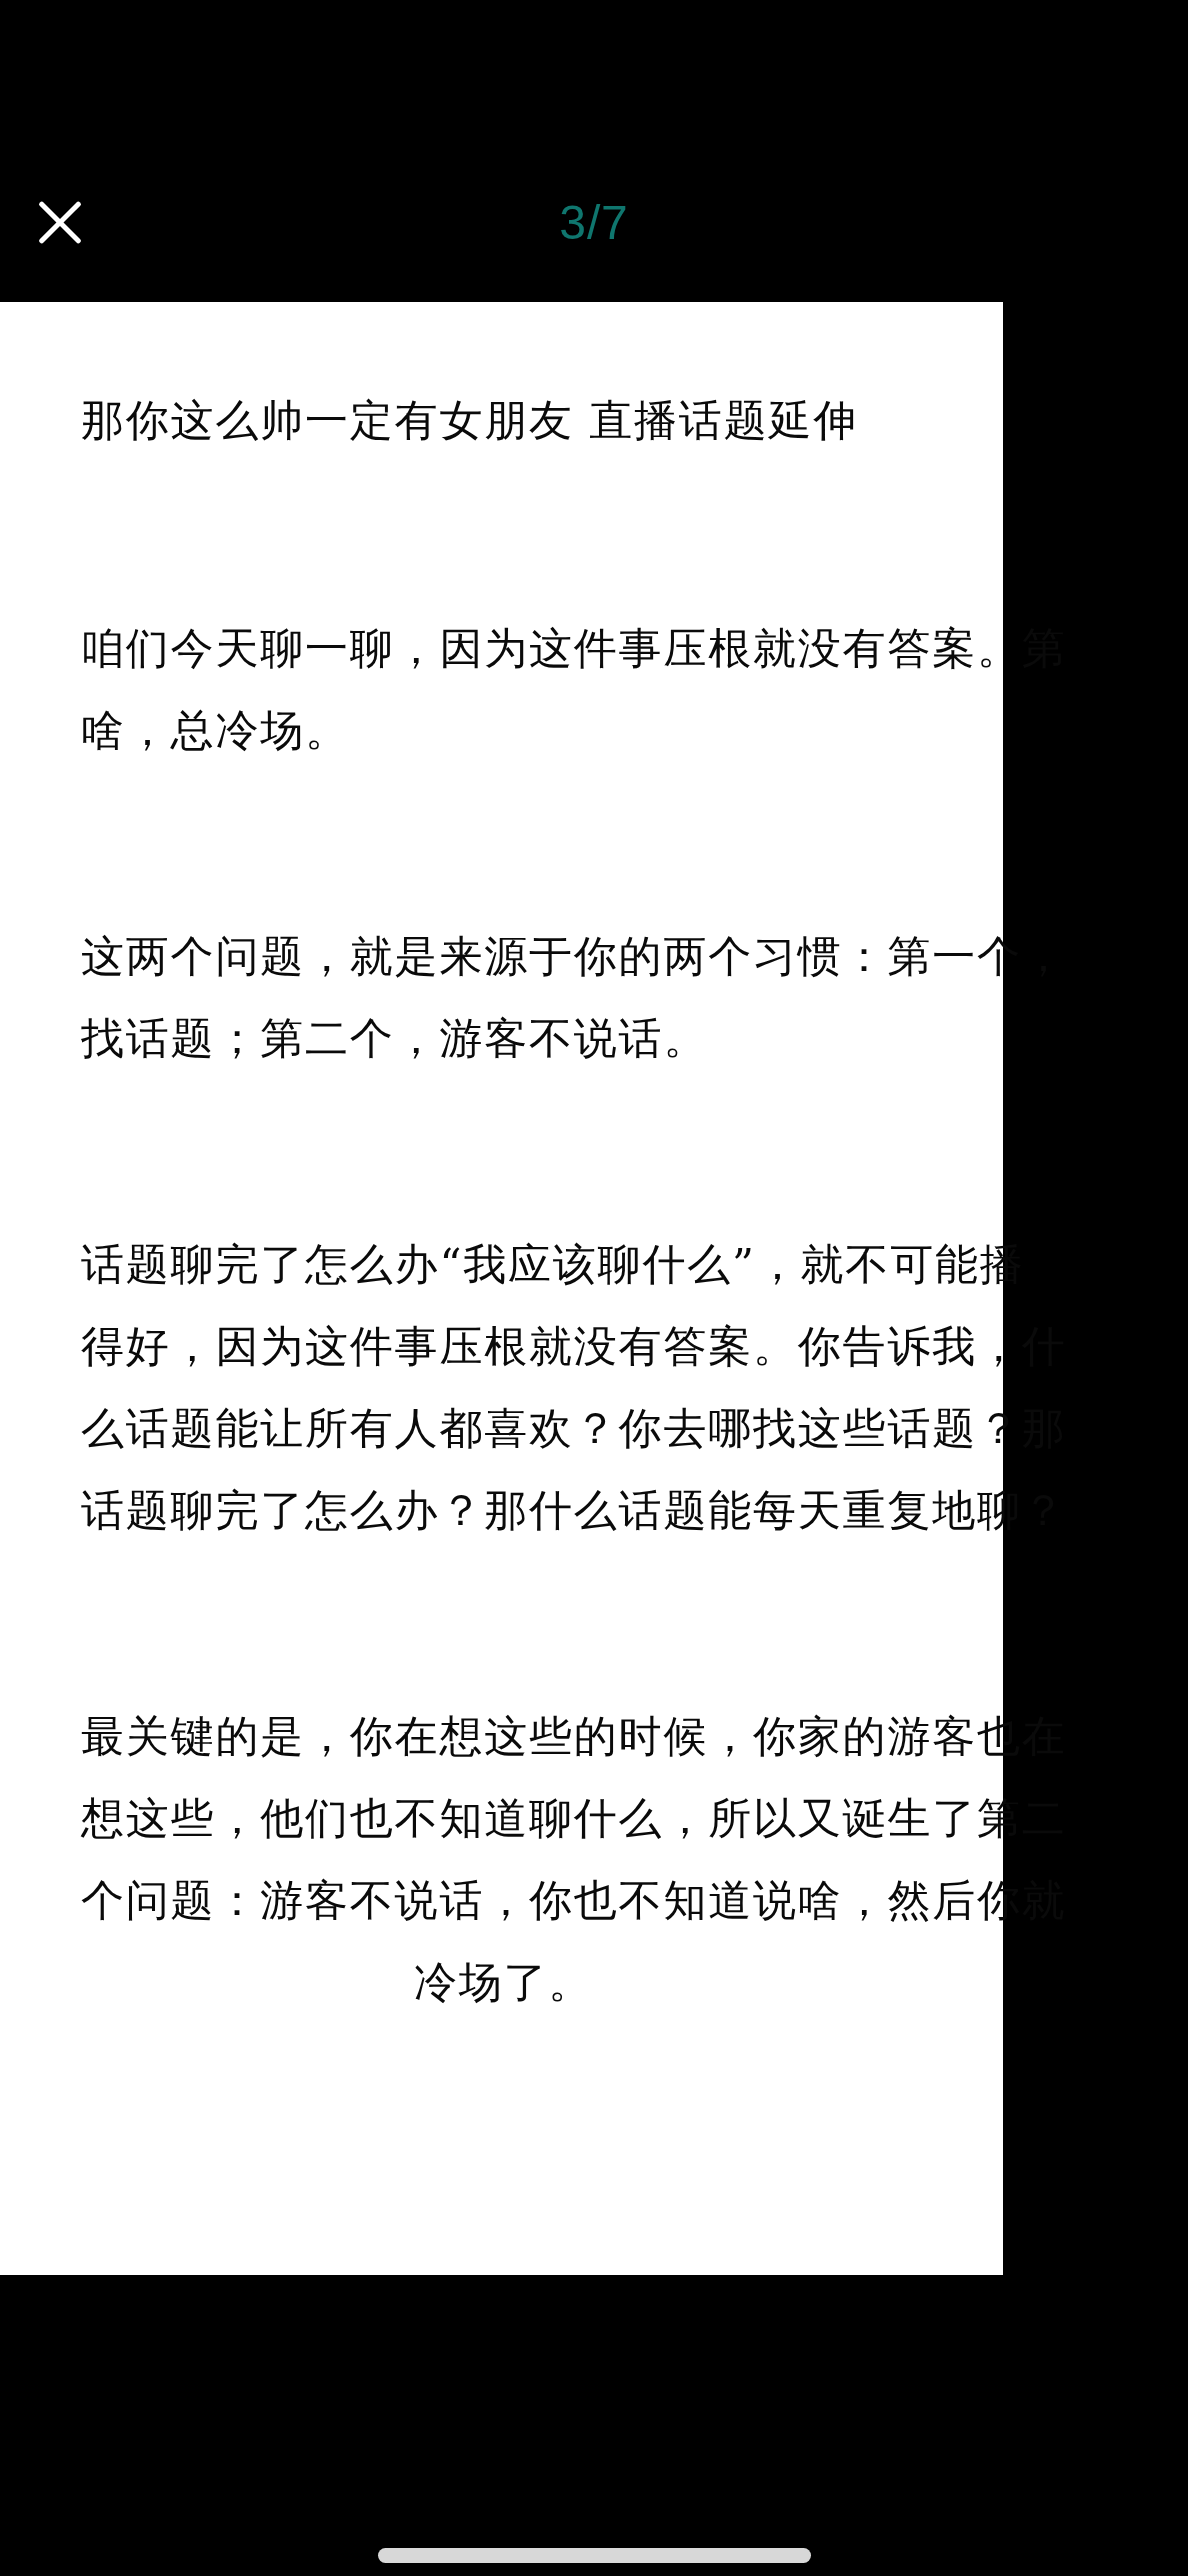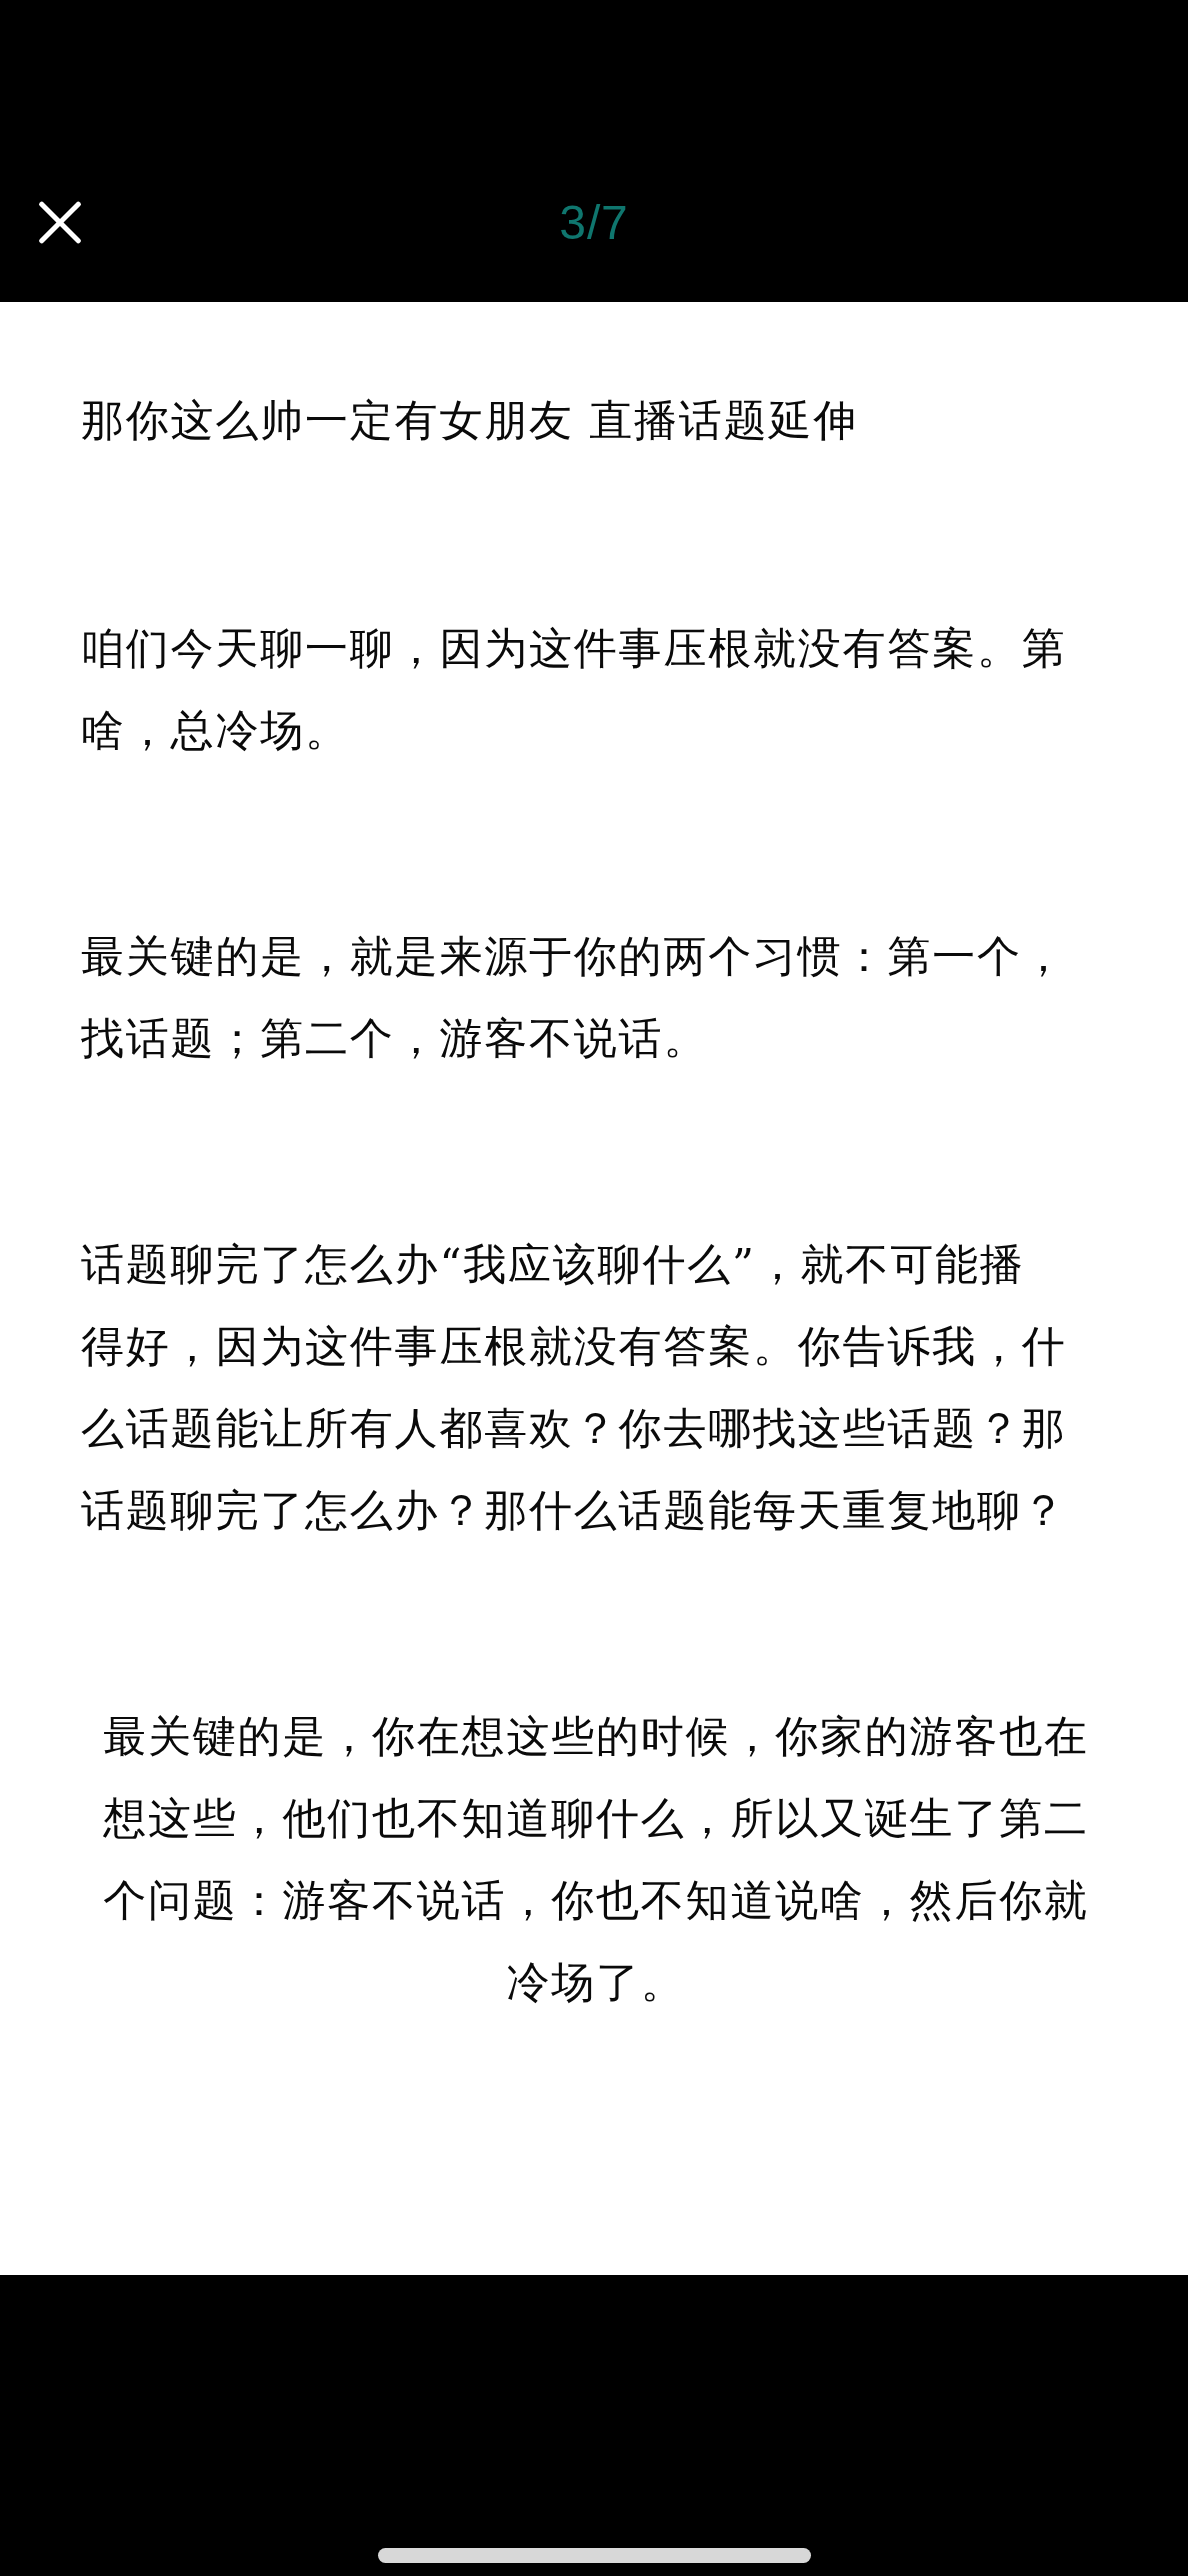--- a/index.html
+++ b/index.html
@@ -50,21 +50,21 @@
     font-family: "Liberation Sans", sans-serif;
     font-size: 48px;
     font-weight: 400;
     letter-spacing: 0.9px;
   }
   
   .page {
     position: absolute;
     top: 302px;
     left: 0;
-    width: 1188px;
+    width: 1003px;
     height: 1973px;
     background: #ffffff;
     box-sizing: border-box;
     padding: 77px 77px 0 81px;
     font-family: "DejaVu Serif", "Liberation Serif", serif;
     color: #0a0a0a;
   }
   .doc-title {
     font-size: 43px;
     line-height: 82px;
@@ -119,21 +119,21 @@
   </div>
 
   <div class="page">
     <div class="doc-title">那你这么帅一定有女朋友 直播话题延伸</div>
     <div id="paragraphs">
         <div class="para">
           <div class="line">咱们今天聊一聊，因为这件事压根就没有答案。第</div>
           <div class="line">啥，总冷场。</div>
         </div>
         <div class="para">
-          <div class="line">最关键的是，就是来源于你的两个习惯：第一个，</div>
+          <div class="line">这两个问题，就是来源于你的两个习惯：第一个，</div>
           <div class="line">找话题；第二个，游客不说话。</div>
         </div>
         <div class="para">
           <div class="line">话题聊完了怎么办“我应该聊什么”，就不可能播</div>
           <div class="line">得好，因为这件事压根就没有答案。你告诉我，什</div>
           <div class="line">么话题能让所有人都喜欢？你去哪找这些话题？那</div>
           <div class="line">话题聊完了怎么办？那什么话题能每天重复地聊？</div>
         </div>
         <div class="para">
           <div class="line">最关键的是，你在想这些的时候，你家的游客也在</div>

